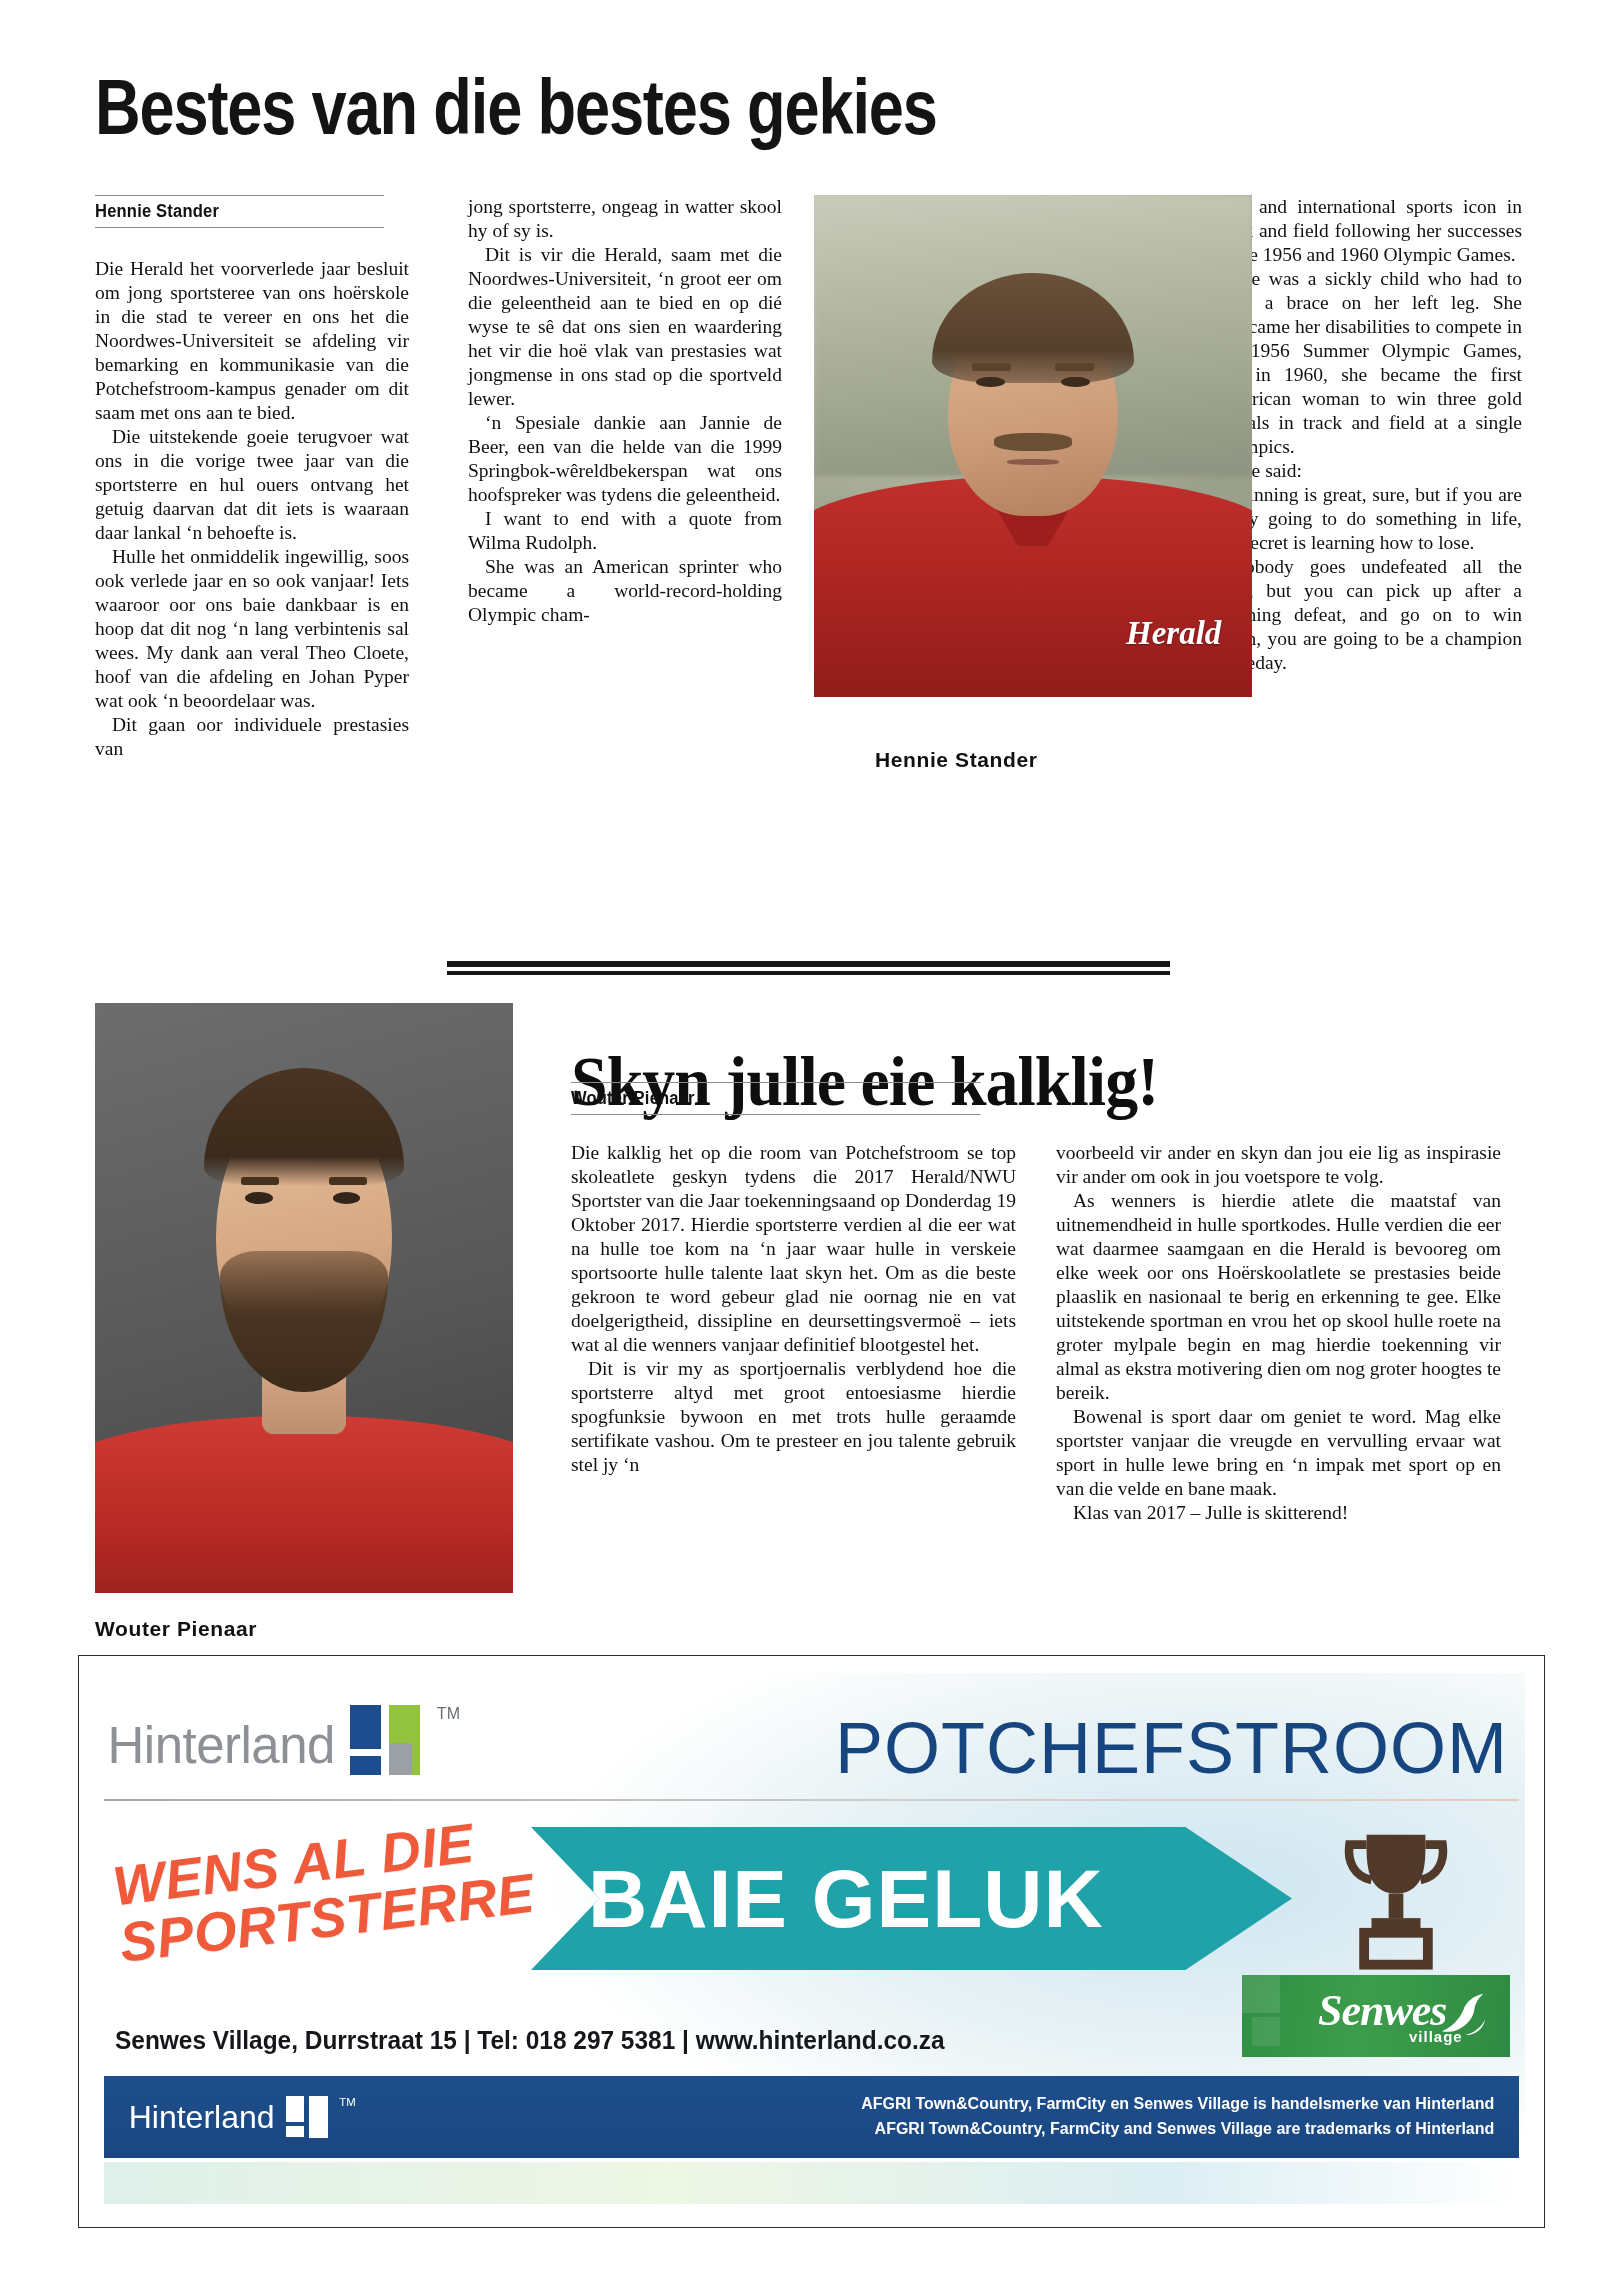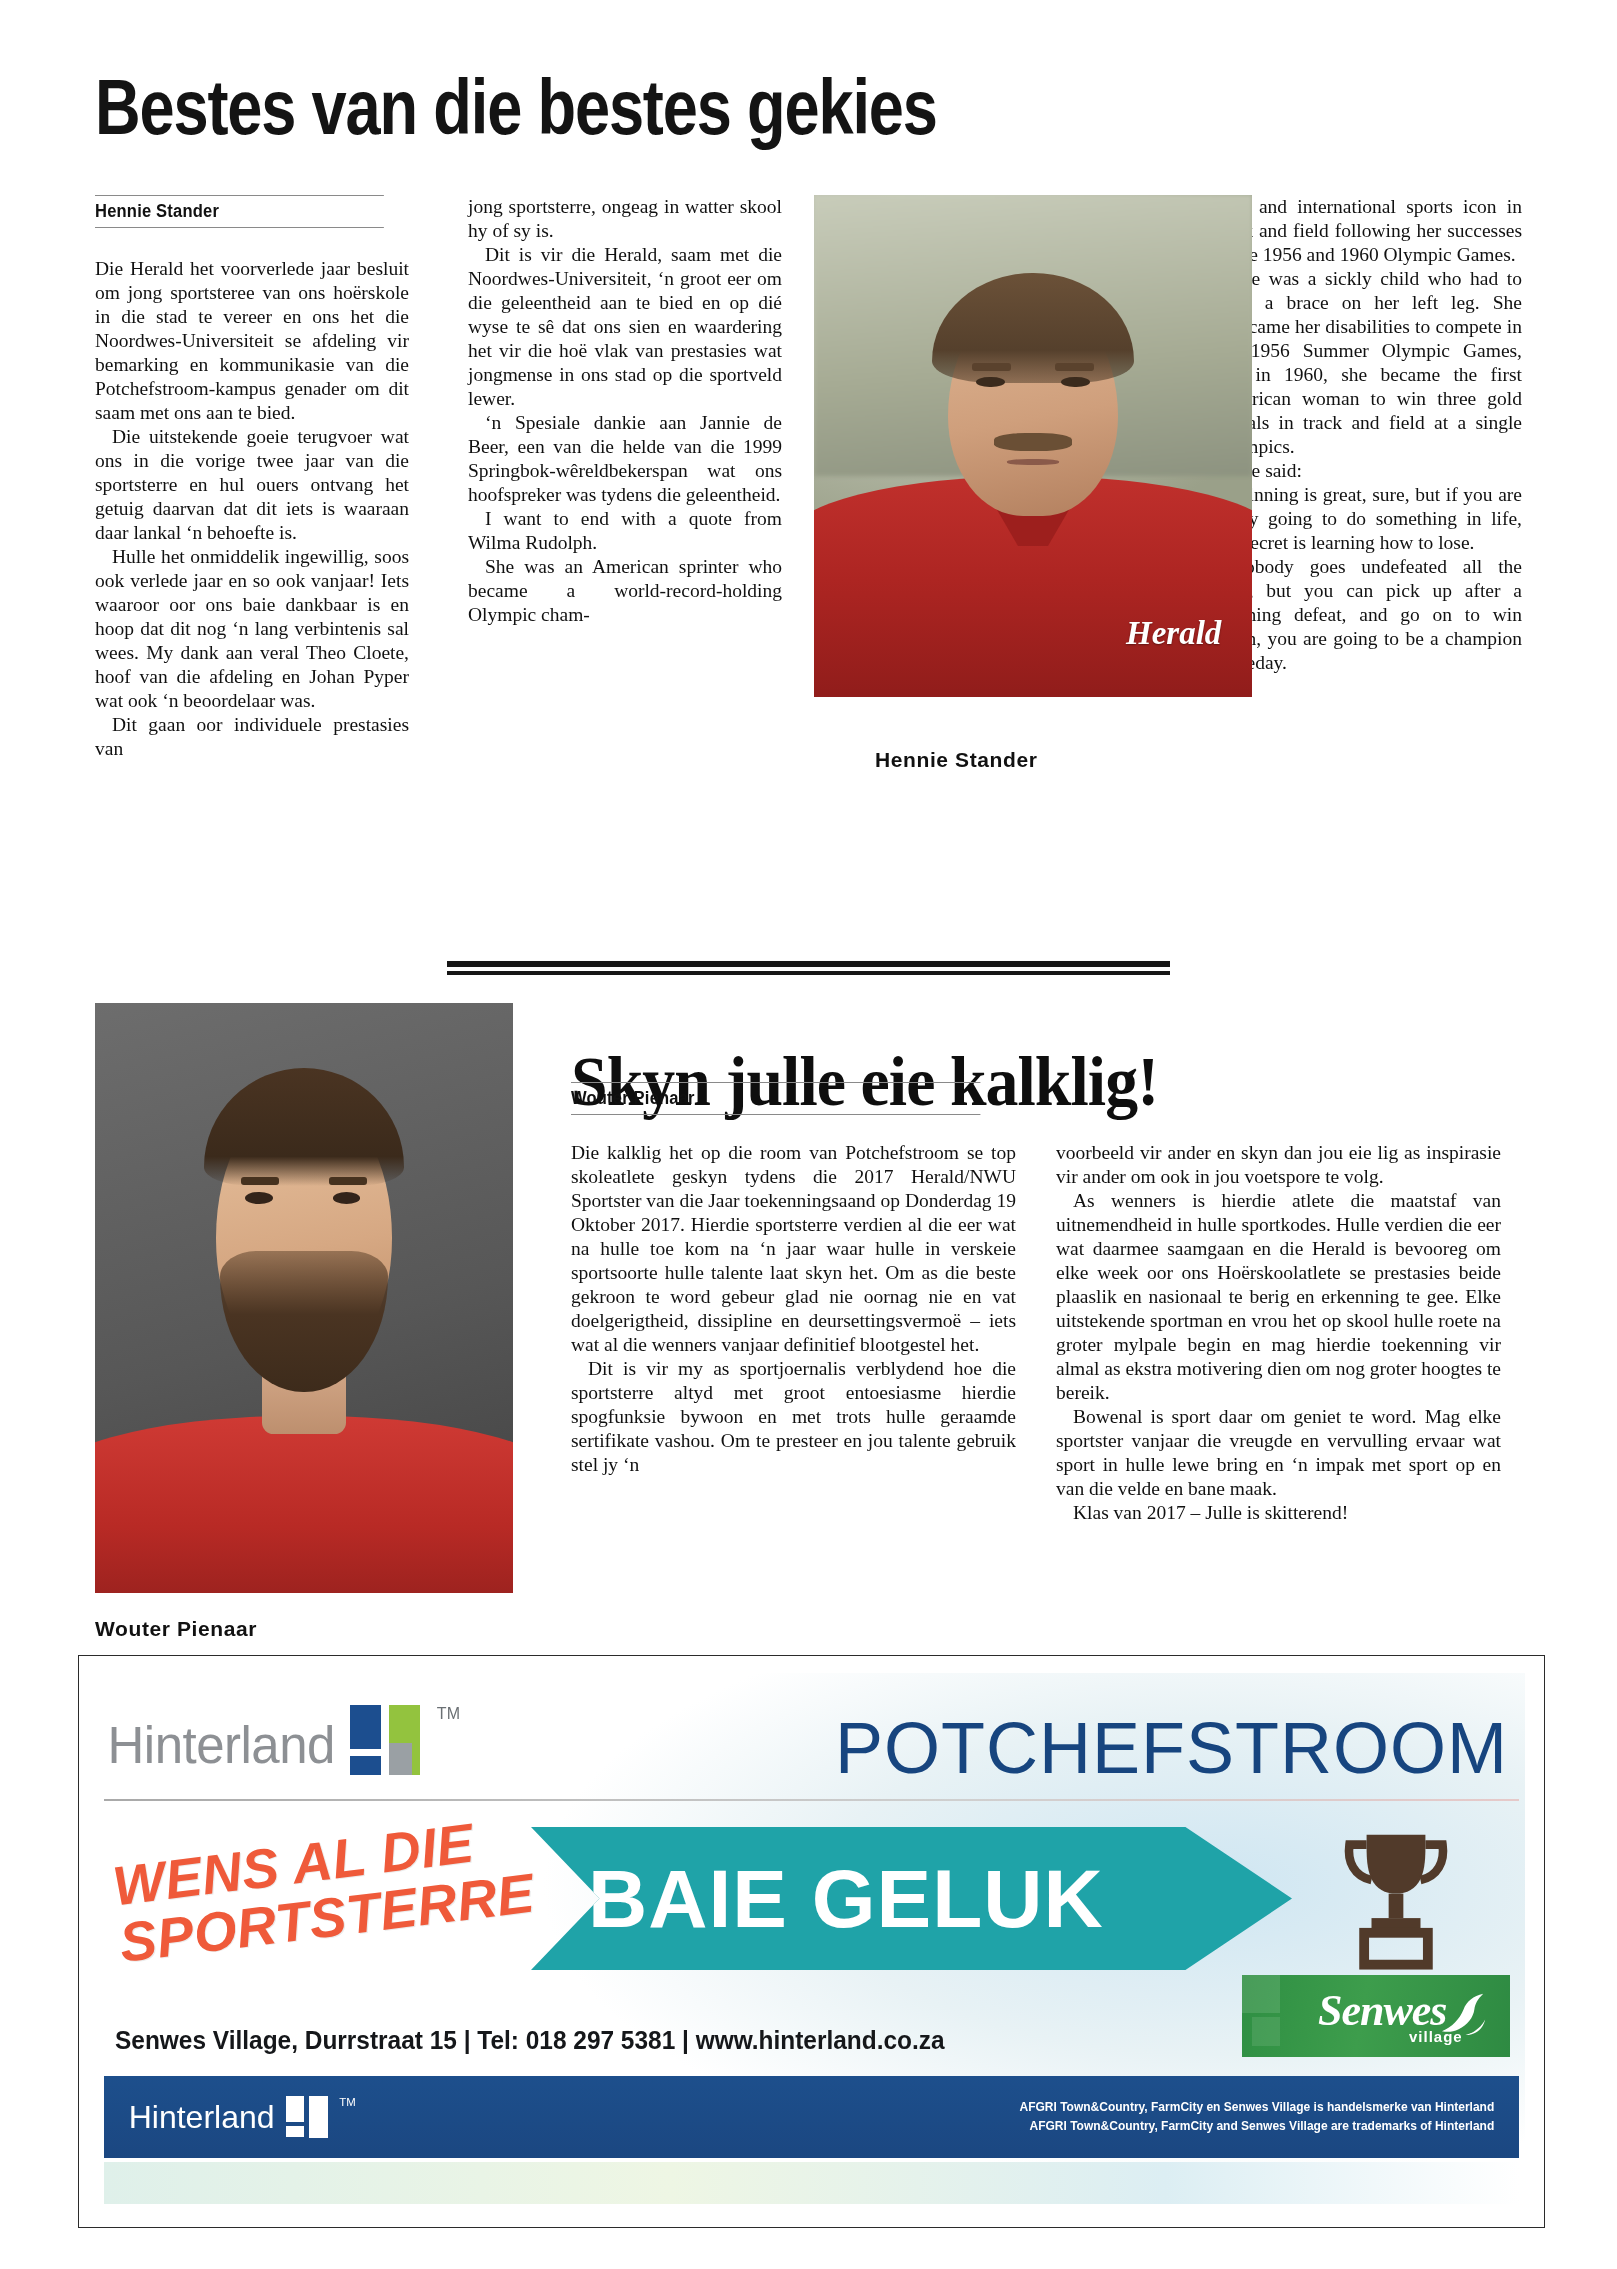--- a/index.html
+++ b/index.html
@@ -334,21 +334,21 @@
   .bluebar .hl2 .m{position:relative;width:42px;height:42px;}
   .bluebar .hl2 .m i{position:absolute;background:#fff;display:block;}
   .bluebar .hl2 .m .a{left:0;top:0;width:18px;height:26px;}
   .bluebar .hl2 .m .b{left:23px;top:0;width:19px;height:42px;}
   .bluebar .hl2 .m .c{left:0;top:30px;width:18px;height:11.4px;}
   .bluebar .hl2 .tm{font-family:"Liberation Sans", sans-serif;font-size:11.4px;color:#fff;align-self:flex-start;}
   .bluebar .tmtext{
     position:absolute;right:25px;top:50%;transform:translateY(-50%);
     text-align:right;
     font-family:"Liberation Sans", sans-serif;
-    font-size:12px;color:#ffffff;line-height:1.55;font-weight:600;
+    font-size:16px;color:#ffffff;line-height:1.55;font-weight:600;
   }
   .ad-footer-fade{
     position:absolute;left:5.7px;top:489px;width:calc(100% - 11.4px);height:42px;
     background:linear-gradient(90deg,#dff0ea 0%,#eef6e4 40%,#dceef3 75%,#ffffff 100%);
   }
 </style>
 </head>
 <body>
 
 <div class="page">

